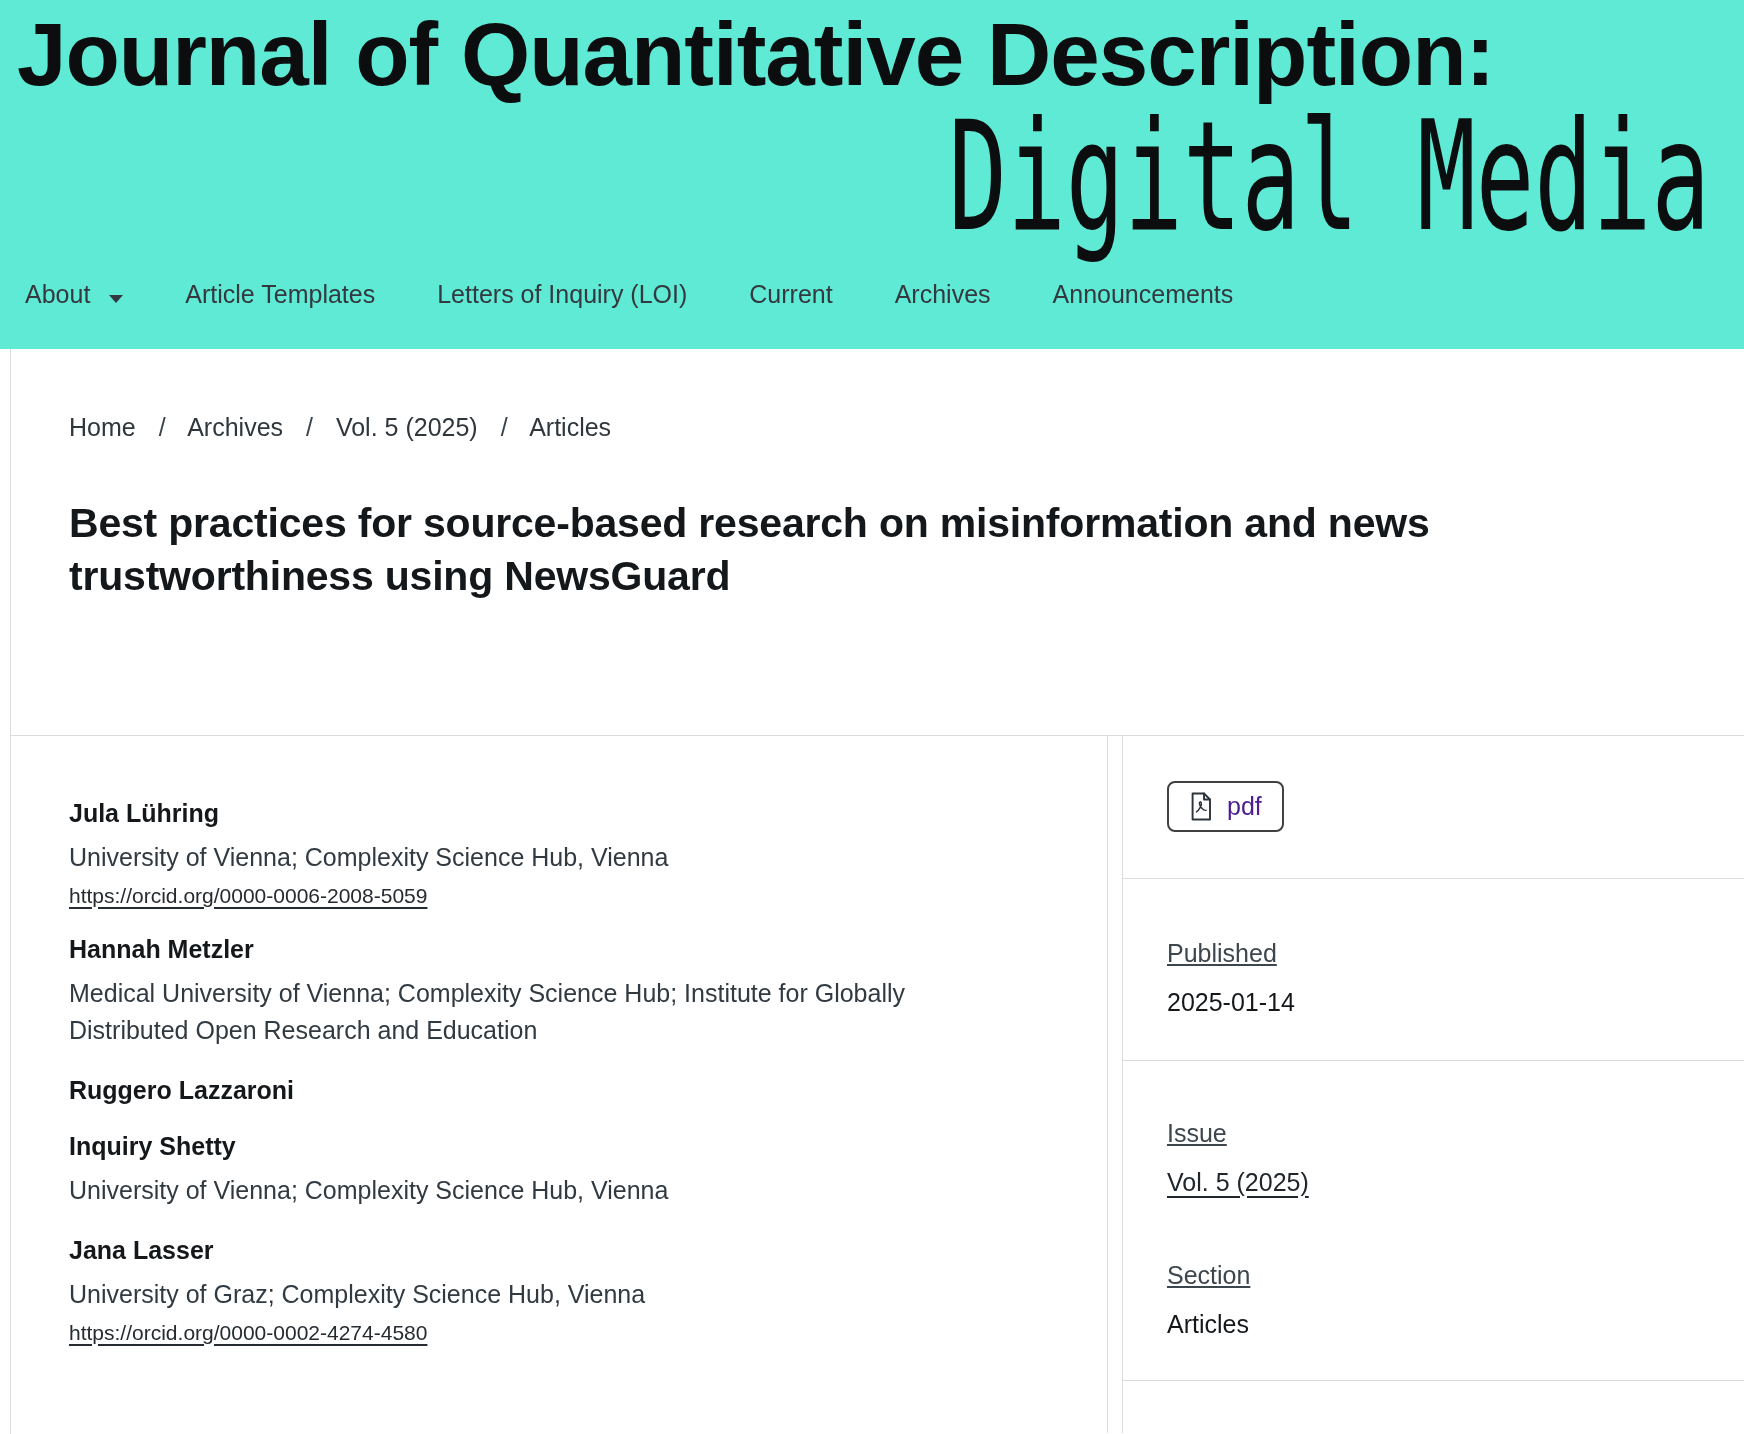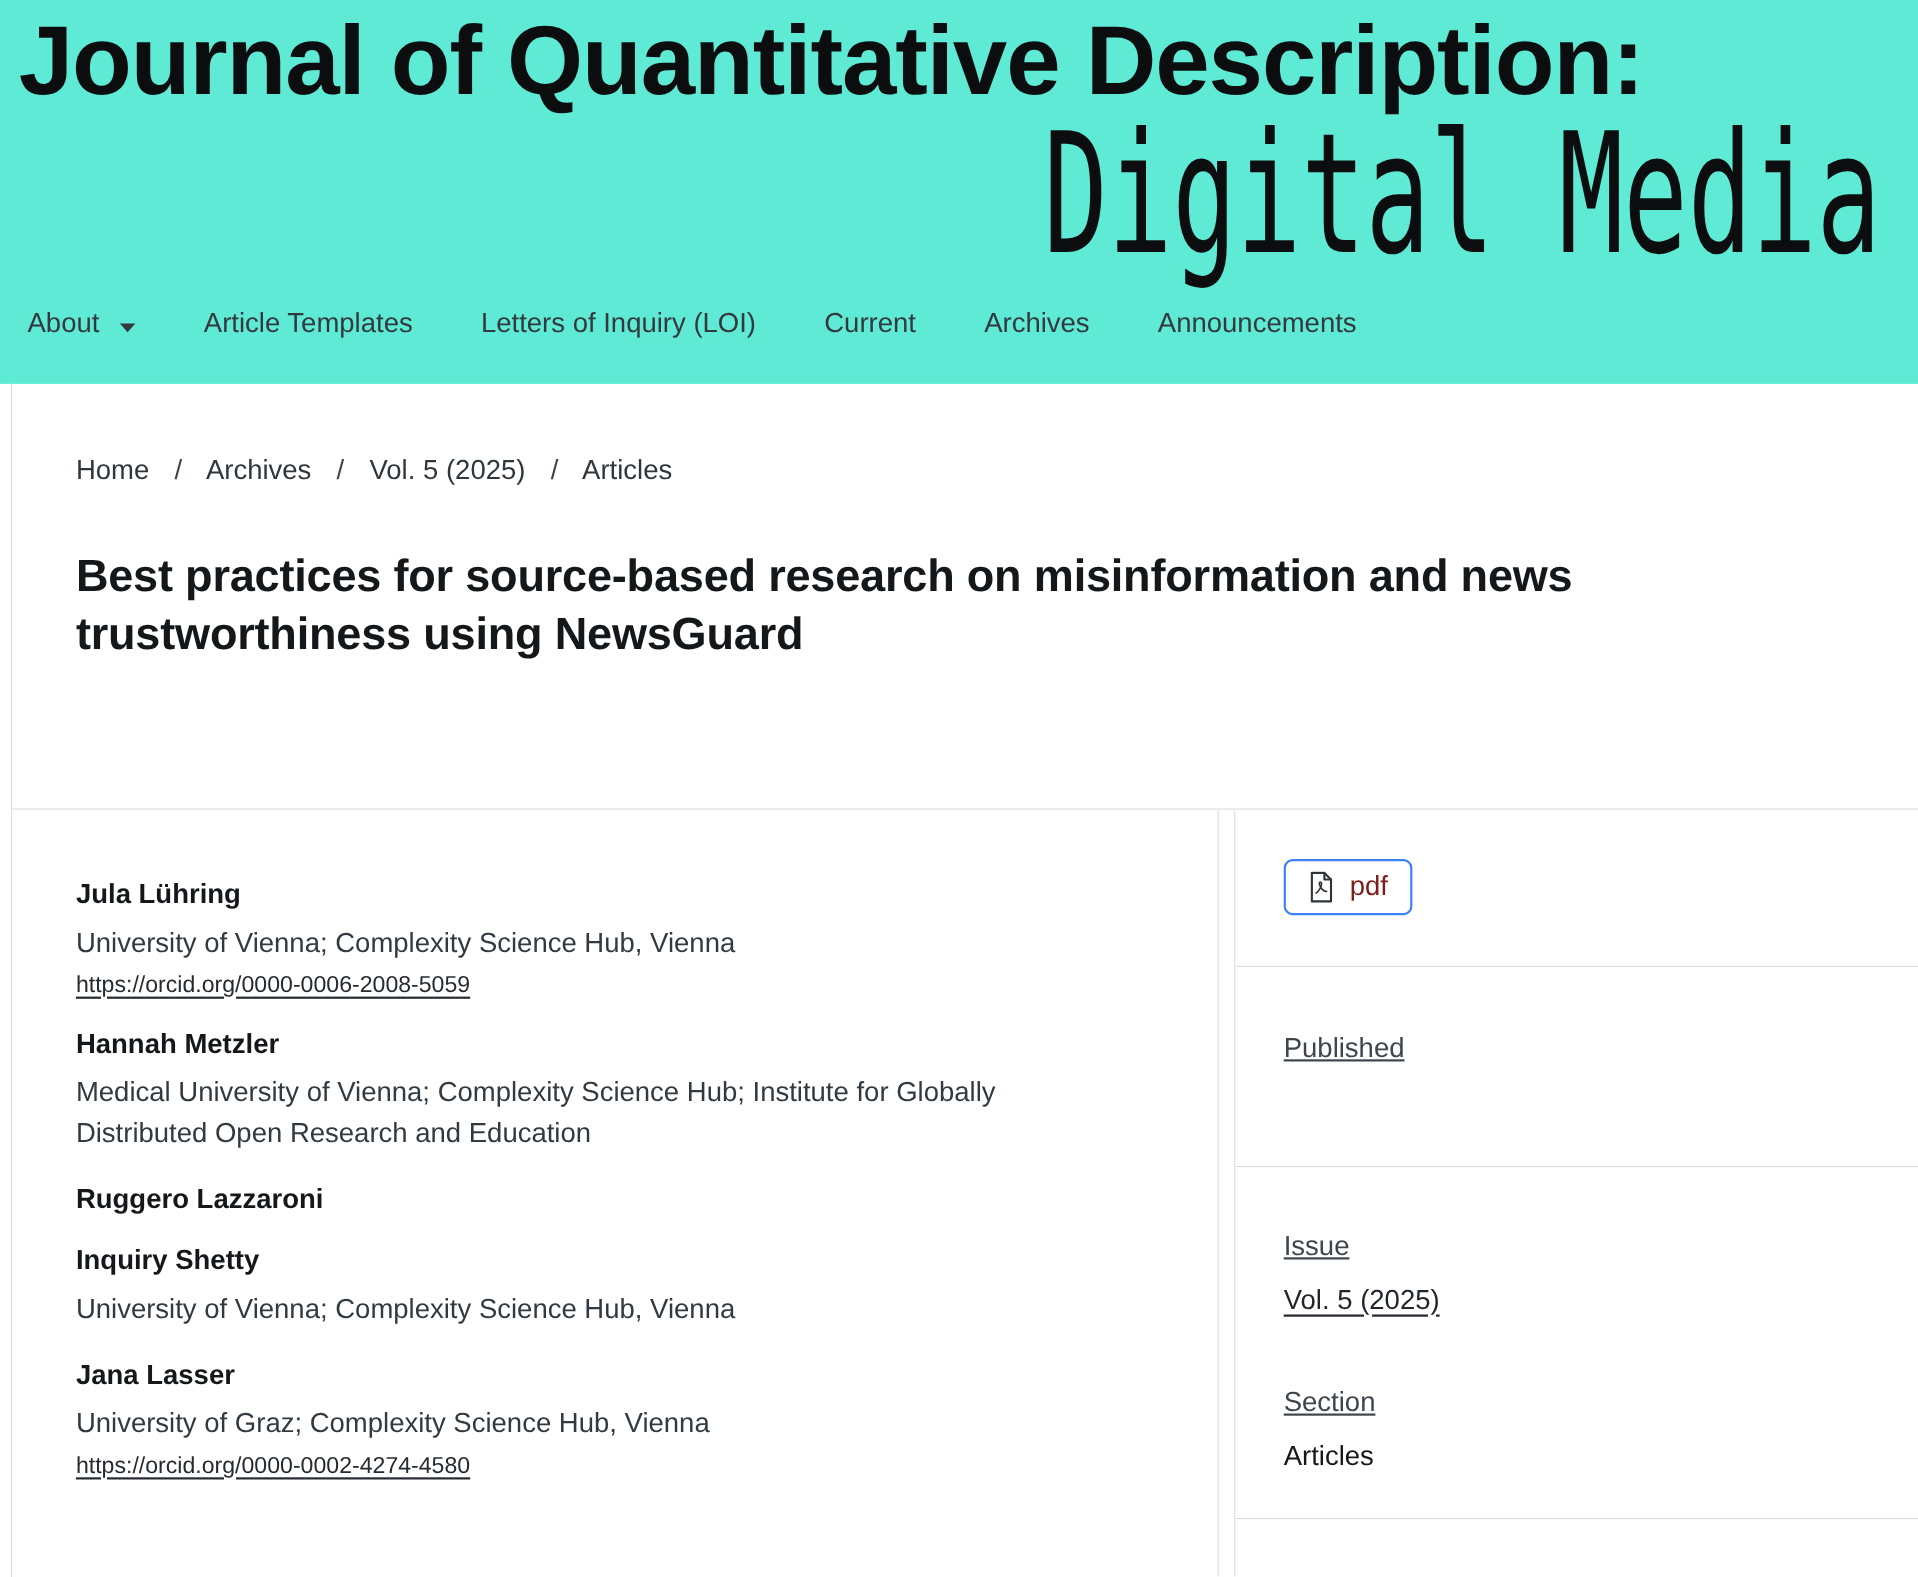--- a/index.html
+++ b/index.html
@@ -77,22 +77,22 @@
   .side-label { font-size: 25px; color: #3e464d; margin-bottom: 20px; text-decoration: underline; }
   .side-value { font-size: 25px; color: #15181b; }
   .side-link {
     display: inline-block; font-size: 25px; color: #20262b;
     text-decoration: underline; text-underline-offset: 5px; cursor: pointer;
   }
   .section-label { margin-top: 64px; }
 
   .pdf-btn {
     display: inline-flex; align-items: center; gap: 14px;
-    border: 2px solid #3b82f6; border-radius: 8px; background: #fff;
-    padding: 9px 20px; font-size: 25px; color: #7f1d1d;
+    border: 2px solid #404040; border-radius: 8px; background: #fff;
+    padding: 9px 20px; font-size: 25px; color: #4c1d95;
     cursor: pointer; text-decoration: none;
   }
   .pdf-btn svg { display: block; }
 
   .author { margin-bottom: 26px; }
   .author-name { font-size: 25px; font-weight: 700; color: #15181b; margin-bottom: 11px; line-height: 1.2; }
   .author-affil { font-size: 25px; color: #323a41; line-height: 1.48; max-width: 930px; }
   .orcid {
     display: inline-block; margin-top: 8px; font-size: 21px; color: #252b30;
     text-decoration: underline; text-underline-offset: 4px; cursor: pointer;
@@ -174,20 +174,21 @@
               <path d="M3 1.2 H12.5 L17.5 6.2 V22.8 H3 Z"></path>
               <path d="M12.5 1.2 V6.2 H17.5"></path>
               <path d="M6.2 16.5 C8.5 15 11 10.5 10.2 8.8 C9.6 7.6 8.3 8.2 8.7 9.9 C9.2 12 11.8 15.6 14.2 15.2" stroke-width="1.2"></path>
             </svg>
             <span>pdf</span>
           </a>
         </div>
 
         <div class="side-block pub-block">
           <div class="side-label">Published</div>
+          <div class="side-value">2025-01-14</div>
         </div>
 
         <div class="side-block issue-block">
           <div class="side-label">Issue</div>
           <a class="side-link">Vol. 5 (2025)</a>
           <div class="side-label section-label">Section</div>
           <div class="side-value">Articles</div>
         </div>
 
         <div class="side-block tail-block"></div>

